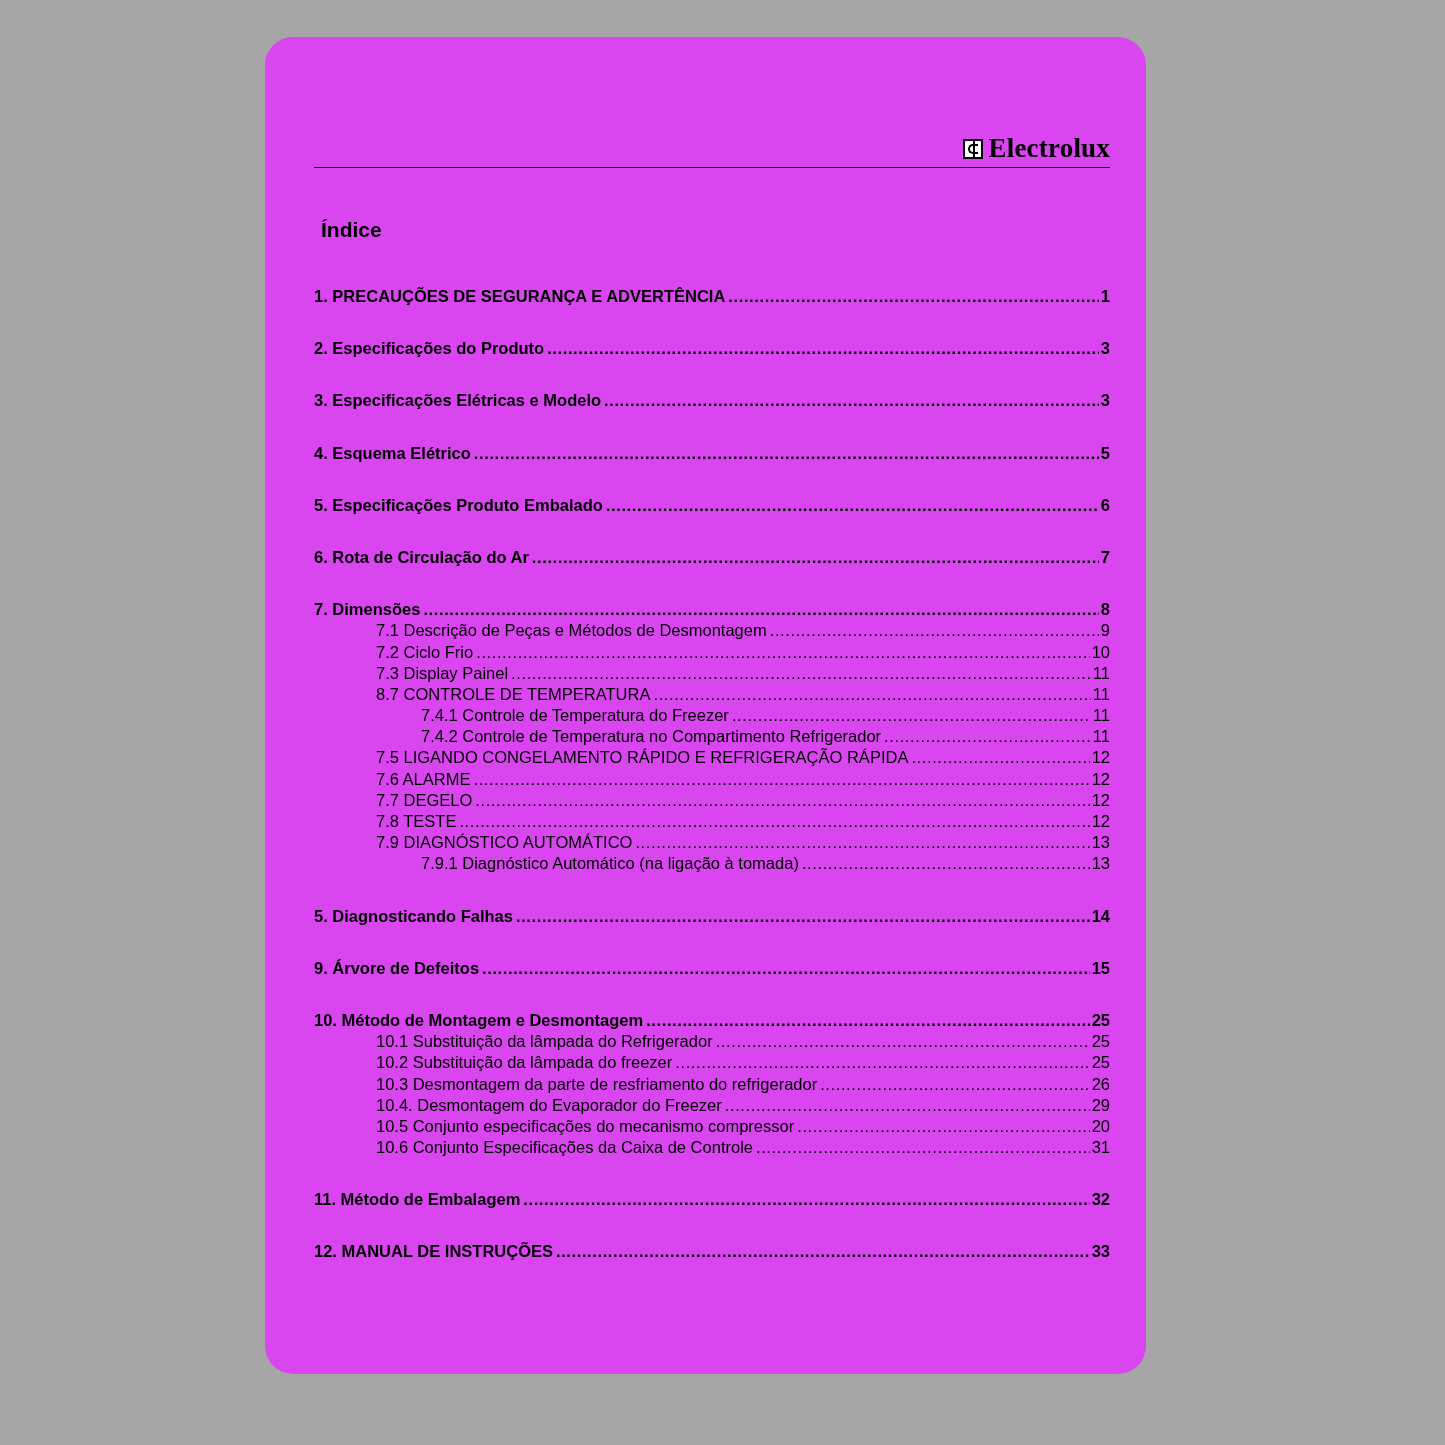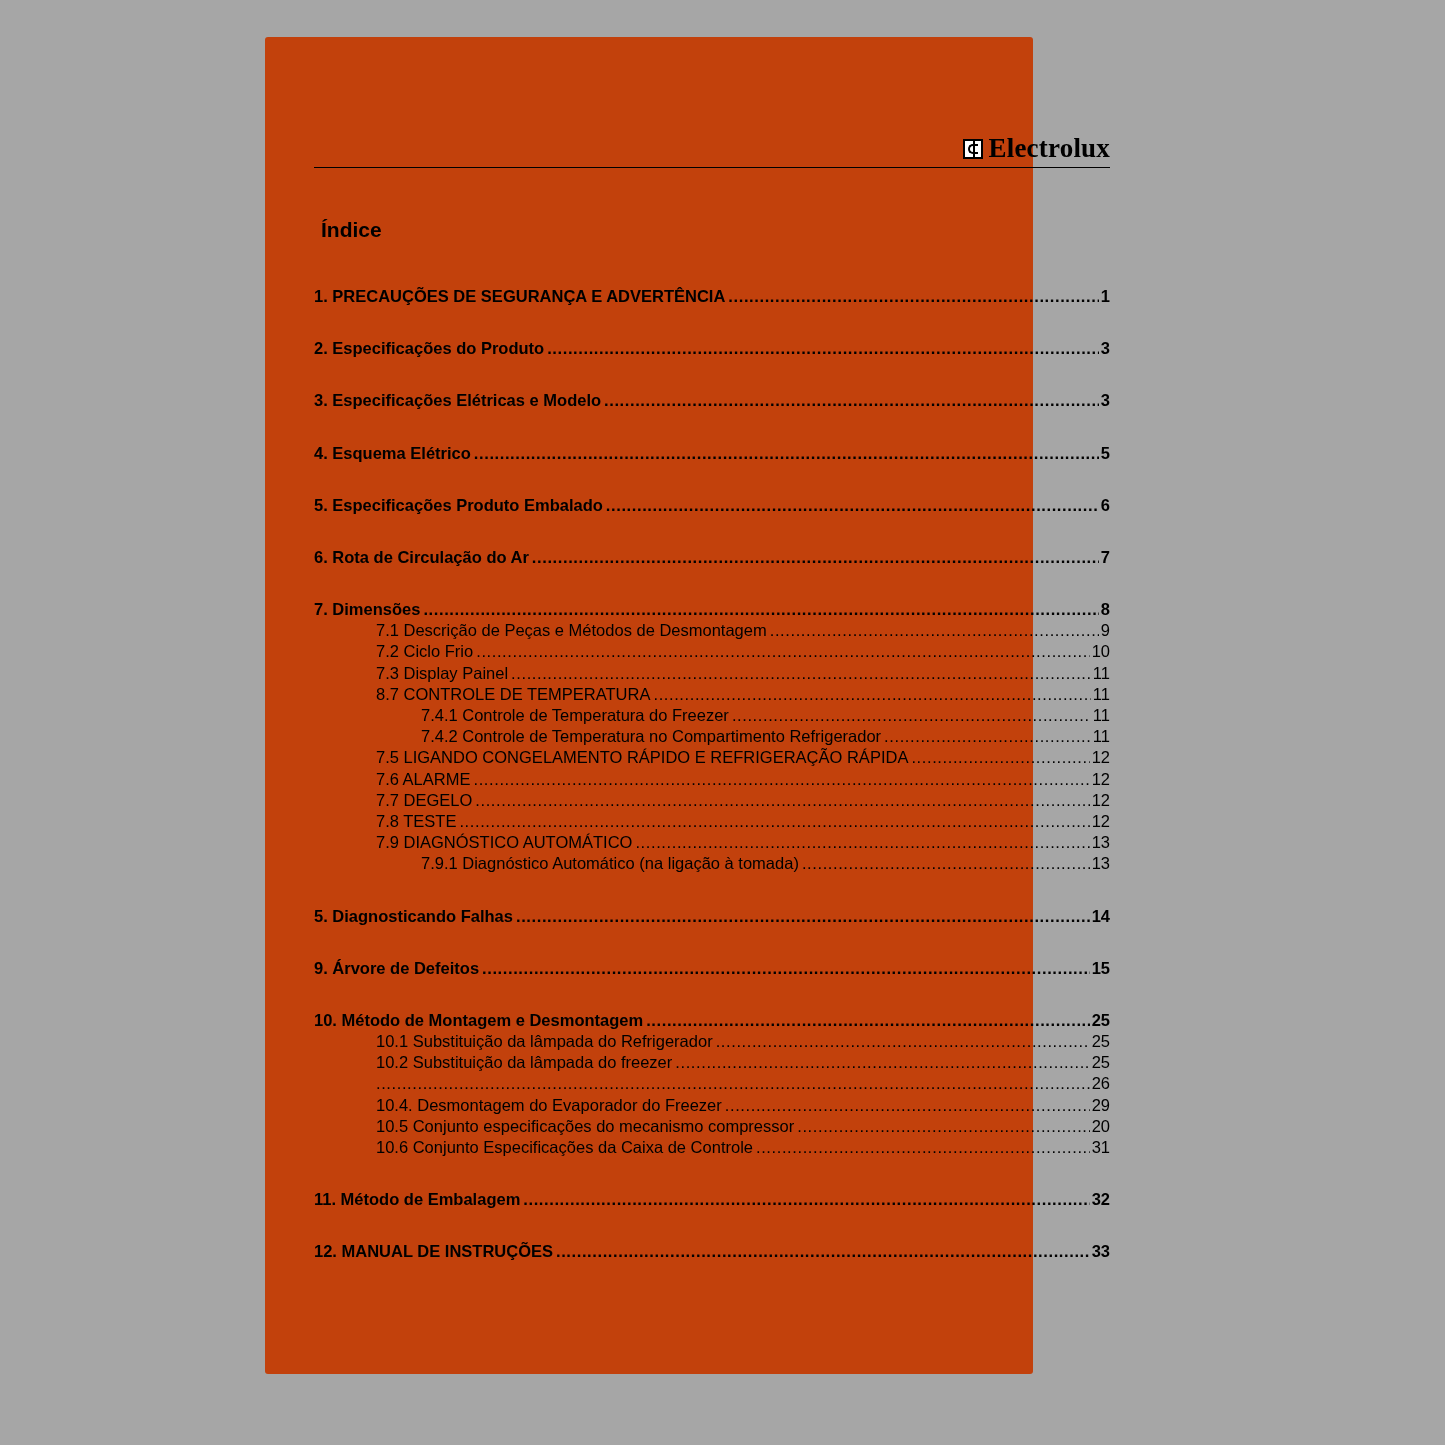--- a/index.html
+++ b/index.html
@@ -7,23 +7,23 @@
     width: 1445px; height: 1445px;
     background: #a6a6a6;
     position: relative;
     overflow: hidden;
     font-family: "Liberation Sans", sans-serif;
     color: #000;
   }
   .page {
     position: absolute;
     left: 265px; top: 37px;
-    width: 768px; height: 1337px;
-    background: #c2410c;
-    border-radius: 3px;
+    width: 881px; height: 1337px;
+    background: #d946ef;
+    border-radius: 28px;
   }
   .header {
     position: absolute;
     left: 49px; top: 96px;
     width: 796px; height: 34px;
     border-bottom: 1.5px solid #000;
   }
   .logo {
     position: absolute;
     right: 0; top: 2px;
@@ -66,21 +66,21 @@
     font-weight: bold;
     margin: 7px;
   }
   .toc {
     position: absolute;
     left: 49px; top: 249px;
     width: 796px;
   }
   .entry {
     display: flex;
-    align-items: flex-end;
+    align-items: flex-start;
     white-space: nowrap;
     overflow: hidden;
     font-size: 16.5px;
     line-height: 21.2px;
     height: 21.2px;
   }
   .entry.l1 { font-weight: bold; margin-top: 31px; }
   .entry.l1.first { margin-top: 0; }
   .entry.l2 { padding-left: 62px; }
   .entry.l3 { padding-left: 107px; }
@@ -224,20 +224,21 @@
         <span class="label">10.1 Substituição da lâmpada do Refrigerador</span>
         <span class="dots"></span>
         <span class="pg">25</span>
       </div>
       <div class="entry l2">
         <span class="label">10.2  Substituição da lâmpada do freezer</span>
         <span class="dots"></span>
         <span class="pg">25</span>
       </div>
       <div class="entry l2">
+        <span class="label">10.3 Desmontagem da parte de resfriamento do refrigerador</span>
         <span class="dots"></span>
         <span class="pg">26</span>
       </div>
       <div class="entry l2">
         <span class="label">10.4. Desmontagem do Evaporador do Freezer</span>
         <span class="dots"></span>
         <span class="pg">29</span>
       </div>
       <div class="entry l2">
         <span class="label">10.5 Conjunto especificações do mecanismo compressor</span>

